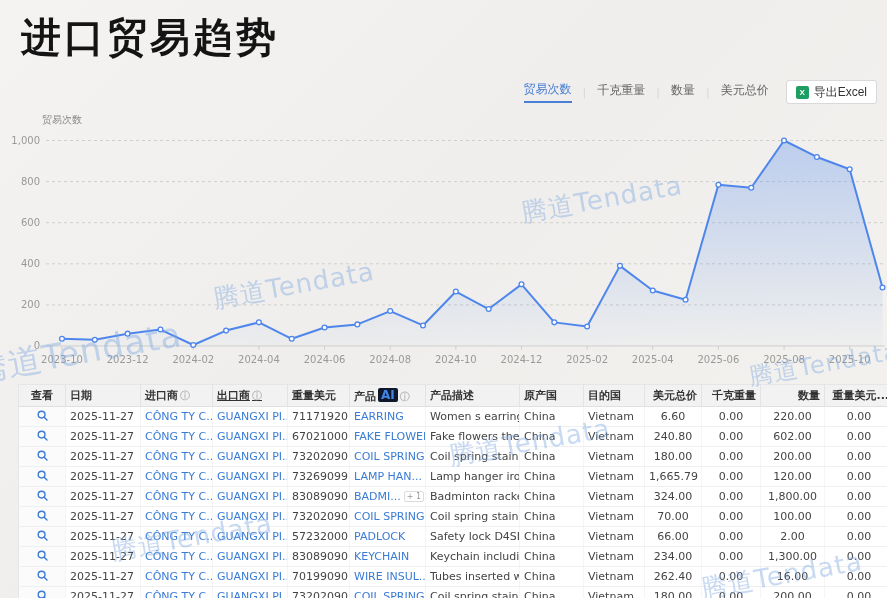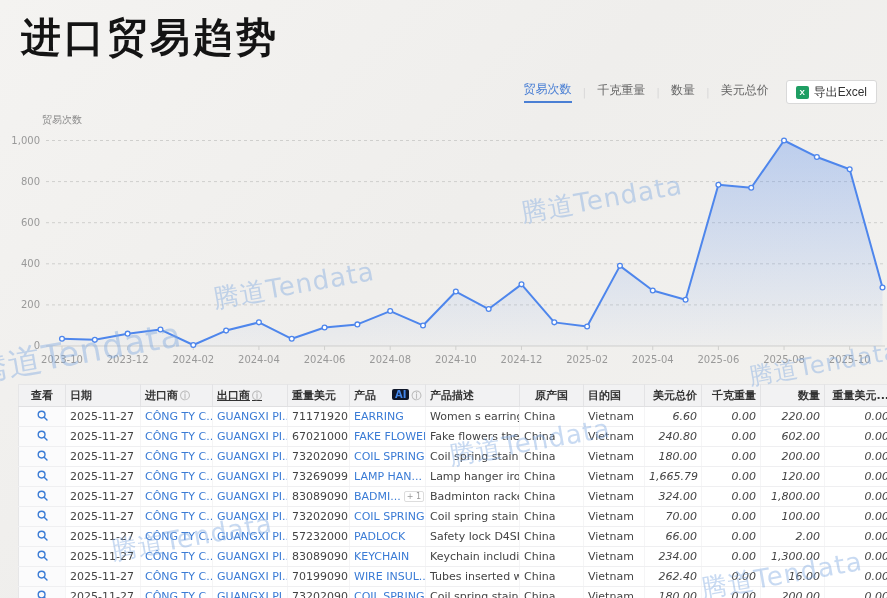--- a/index.html
+++ b/index.html
@@ -26,25 +26,25 @@
   .wm{position:absolute;color:rgba(125,168,224,0.42);white-space:nowrap;pointer-events:none;
     transform:rotate(-10deg);font-size:26px;z-index:5;letter-spacing:1px;}
   
   .tbl{position:absolute;left:18px;top:384px;width:858px;border-collapse:collapse;table-layout:fixed;
     font-size:11px;background:#fff;border:1px solid #e6e6e7;}
   .tbl th{background:#f2f2f3;color:#333;font-weight:700;height:21px;padding:0 4px;
     border-right:1px solid #e3e3e5;border-bottom:1px solid #e0e0e2;overflow:hidden;white-space:nowrap;text-align:left;}
   .tbl td{height:19px;padding:0 4px;border-bottom:1px solid #efeff1;border-right:1px solid #f5f5f6;
     overflow:hidden;white-space:nowrap;color:#444;background:#fff;}
   .tbl td.view-cell{background:#fbfbfc;text-align:center;}
-  .tbl .num{text-align:right;font-style:italic;}
+  .tbl .num{text-align:center;}
   .link{color:#3a7bd5;cursor:pointer;}
   .info-ic{color:#bcbcbc;font-size:10px;margin-left:2px;cursor:pointer;}
-  .ai-badge{display:inline-block;background:#0f172a;color:#4285e8;font-size:10px;font-weight:700;
-    border-radius:2px;padding:0 3px;margin-left:16px;vertical-align:1px;}
+  .ai-badge{display:inline-block;background:#0f172a;color:#4285e8;font-size:12px;font-weight:700;
+    border-radius:2px;padding:0 3px;margin-left:2px;vertical-align:1px;}
   .plus-badge{display:inline-block;border:1px solid #ddd;background:#fff;color:#999;font-size:8px;
     border-radius:2px;padding:0 2px;margin-left:3px;vertical-align:1px;}
   .mag{cursor:pointer;}
 </style>
 </head>
 <body>
 
 <div class="page">
   <div class="title">进口贸易趋势</div>
 
@@ -153,21 +153,21 @@
   <table class="tbl">
     <thead>
         <tr id="thead-row">
           <th style="width: 38px; text-align: center;"><span>查看</span></th>
           <th style="width: 66px;"><span>日期</span></th>
           <th style="width: 63px;"><span>进口商</span><span class="info-ic">ⓘ</span></th>
           <th style="width: 66px; text-decoration: underline;"><span>出口商</span><span class="info-ic">ⓘ</span></th>
           <th style="width: 53px;"><span>重量美元</span></th>
           <th style="width: 67px;"><span>产品</span><span class="ai-badge">AI</span><span class="info-ic">ⓘ</span></th>
           <th style="width: 85px;"><span>产品描述</span></th>
-          <th style="width: 55px; text-align: center;"><span>原产国</span></th>
+          <th style="width: 55px;"><span>原产国</span></th>
           <th style="width: 52px;"><span>目的国</span></th>
           <th style="width: 48px; text-align: right;"><span>美元总价</span></th>
           <th style="width: 50px; text-align: right;"><span>千克重量</span></th>
           <th style="width: 55px; text-align: right;"><span>数量</span></th>
           <th style="width: 60px; text-align: right;"><span>重量美元...</span></th>
         </tr>
       </thead>
     <tbody id="tbody">
         <tr>
           <td class="view-cell"><svg class="mag" width="11" height="11" viewBox="0 0 11 11">

